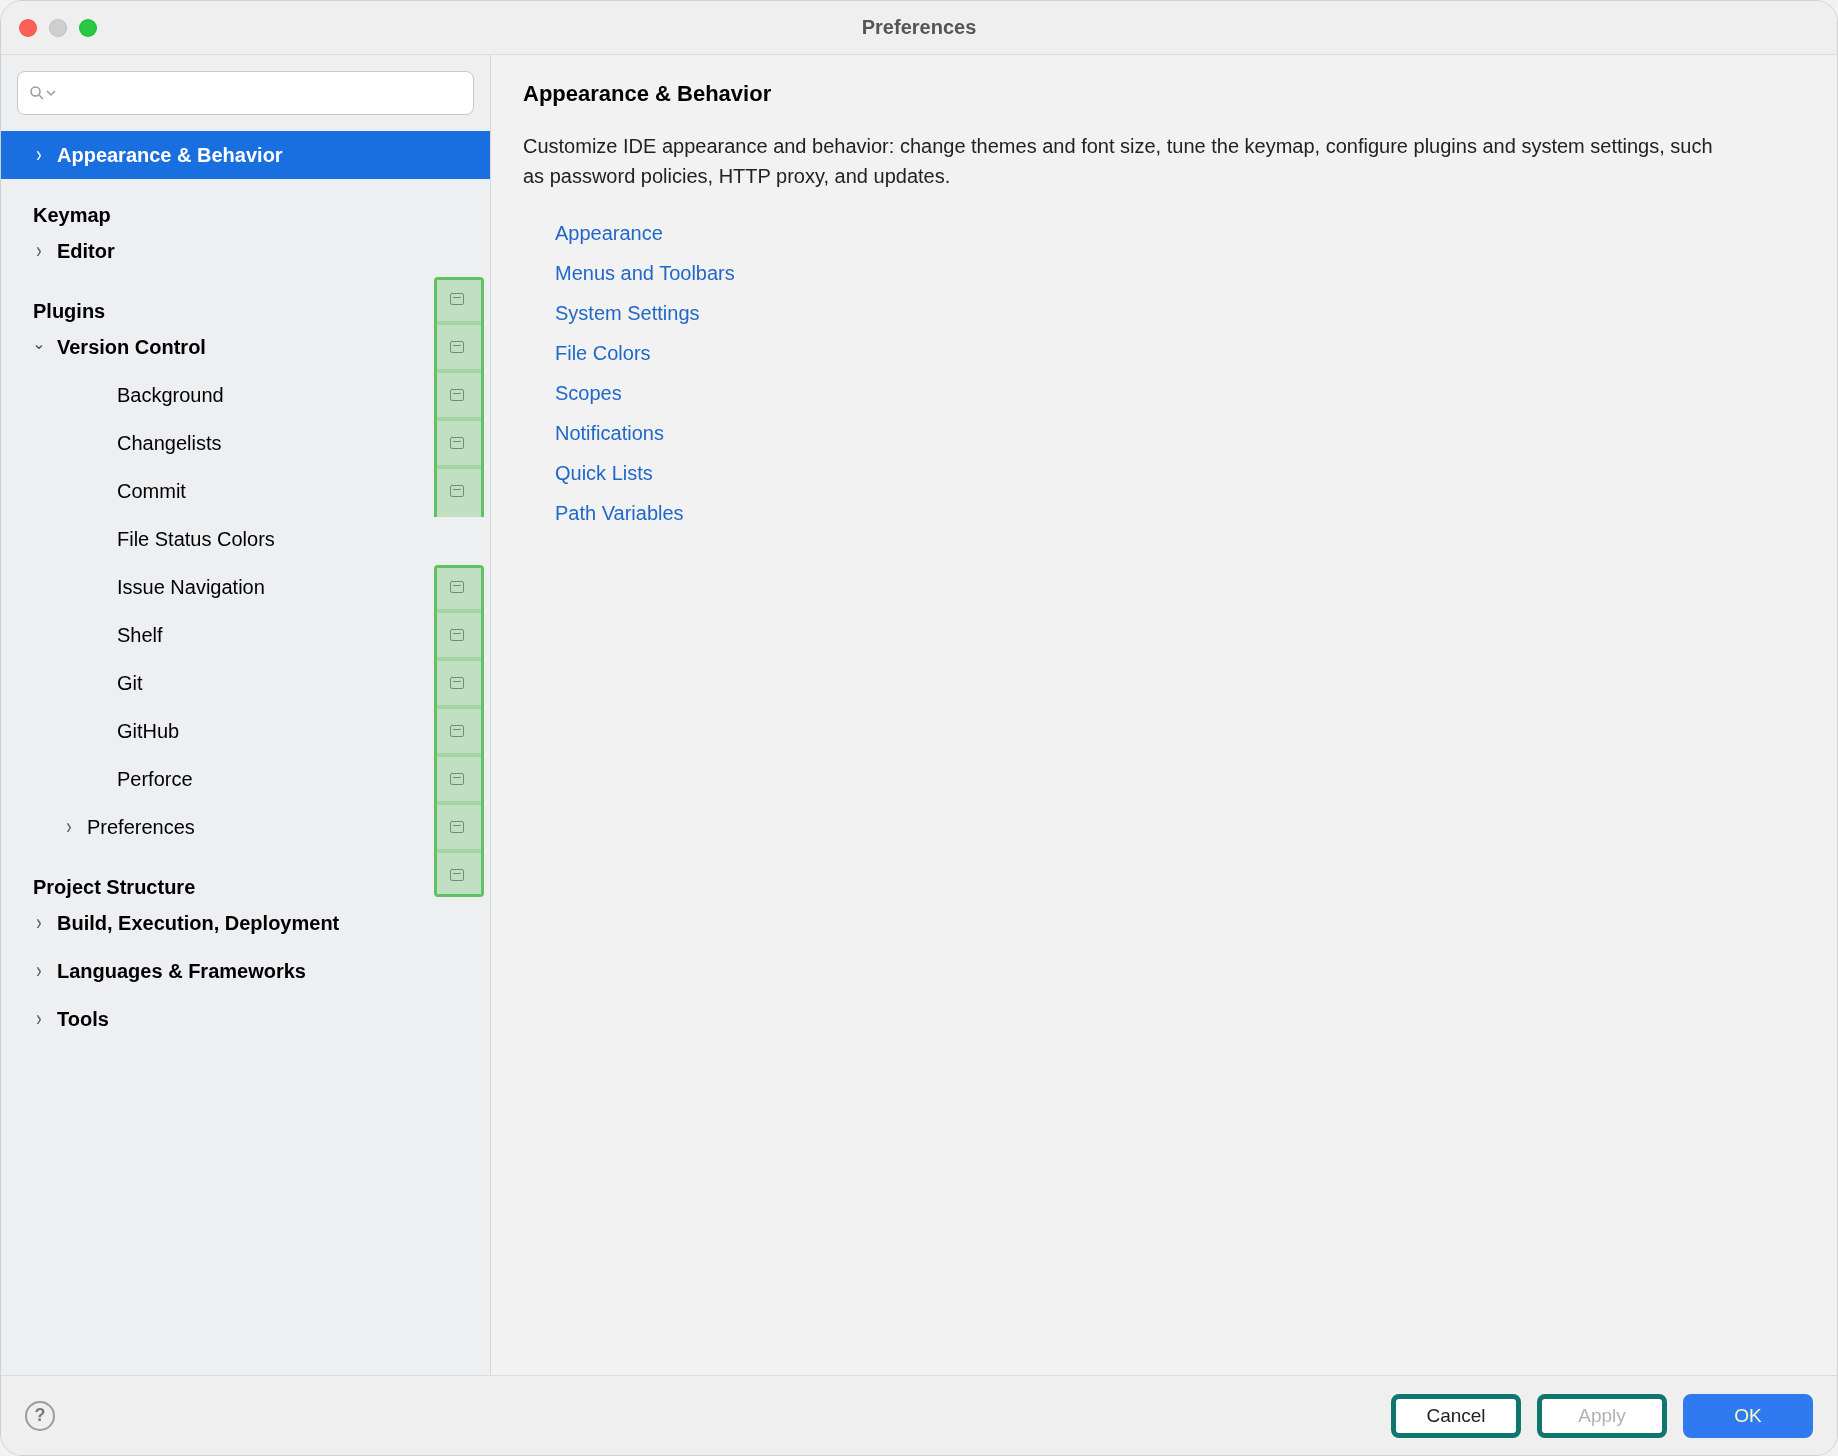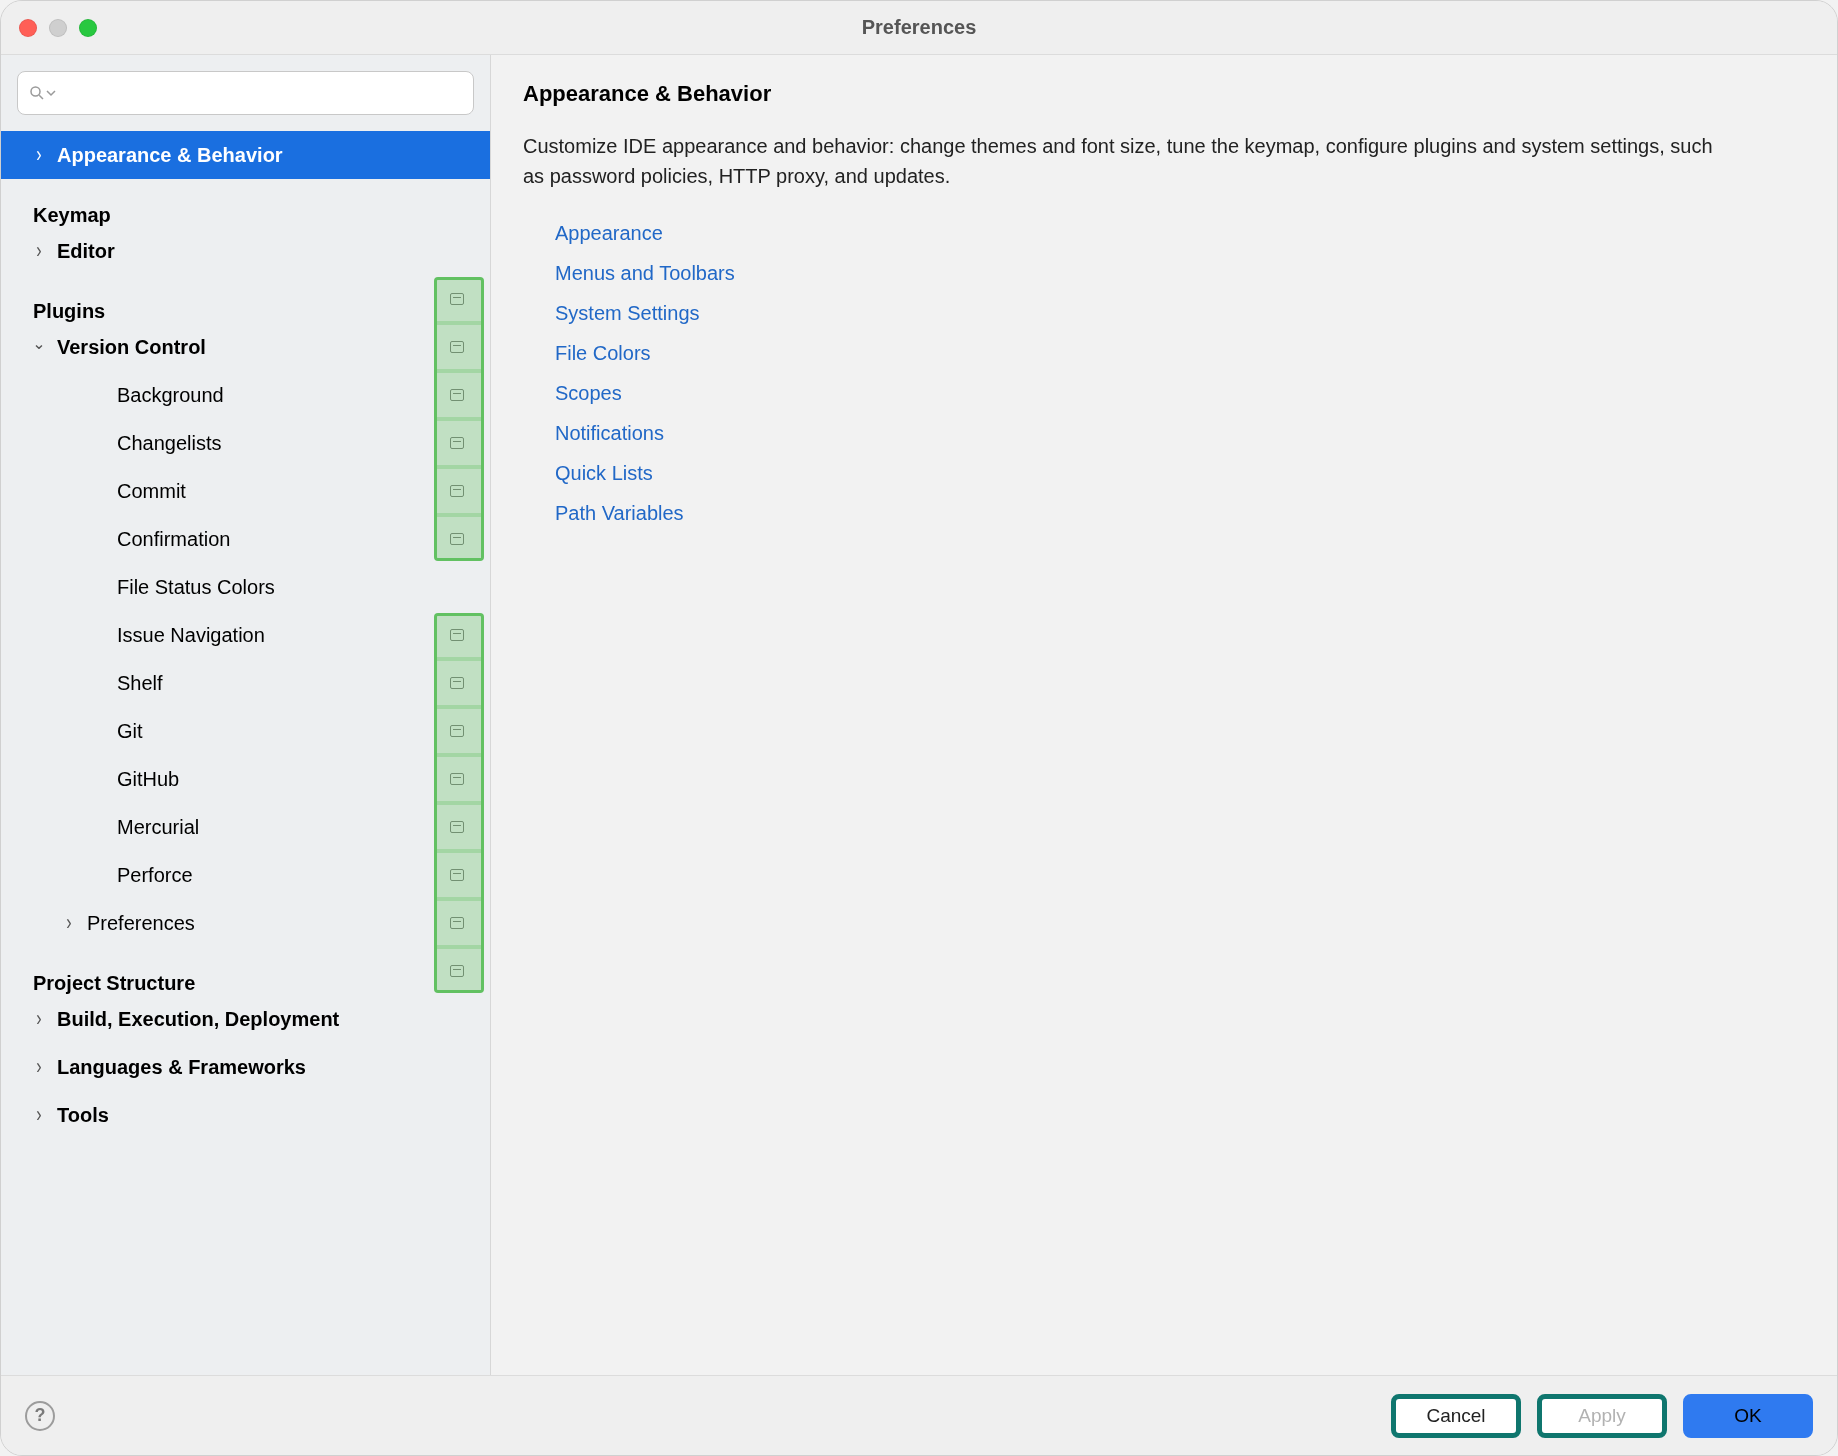--- a/index.html
+++ b/index.html
@@ -39,21 +39,21 @@
     .content { flex: 1; background: #f2f2f2; padding: 26px 32px; overflow: auto; }
     .content h1 { font-size: 22px; font-weight: 700; margin-bottom: 24px; }
     .content p.desc { font-size: 20px; color: #222; line-height: 1.5; margin-bottom: 22px; max-width: 1200px; }
     .links { padding-left: 32px; }
     .links a { display: block; color: #2168c7; font-size: 20px; text-decoration: none; line-height: 40px; }
     .footer { height: 80px; border-top: 1px solid #dcdcdc; background: #efefef; display: flex; align-items: center; padding: 0 24px; gap: 16px; }
     .help { width: 30px; height: 30px; border: 2px solid #9c9c9c; border-radius: 50%; display: flex; align-items: center; justify-content: center; color: #7a7a7a; font-size: 18px; font-weight: 600; }
     .spacer { flex: 1; }
     .btn { height: 44px; min-width: 130px; padding: 0 26px; border-radius: 8px; font-size: 19px; border: 5px solid #0f766e; background: #fff; color: #222; }
     .btn:disabled { color: #b2b2b2; }
-    .btn.primary { background: #2f7af0; color: #000000; border-color: #2f7af0; }
+    .btn.primary { background: #2f7af0; color: #fef9c3; border-color: #2f7af0; }
     .arrow-right::before { content: "›"; display: inline-block; transform: scaleY(1.4); }
     .arrow-down::before { content: "⌄"; display: inline-block; position: relative; top: -4px; }
   </style>
 </head>
 <body>
 
 <div class="window">
   <div class="titlebar">
     <div class="traffic">
       <div class="dot close"></div>
@@ -122,27 +122,20 @@
             <div class="badge-hl" style="border-top: none; border-bottom: none; border-radius: 0px; top: -2px; bottom: -2px;"></div>
           </div>
           <div class="row depth1   no-arrow">
             <span class="label">Commit</span>
             <div class="badge-col">
               <div class="proj-icon"></div>
             </div>
             <div class="badge-hl" style="border-top: none; border-bottom: none; border-radius: 0px; top: -2px; bottom: -2px;"></div>
           </div>
           <div class="row depth1   no-arrow">
-            <span class="label">Confirmation</span>
-            <div class="badge-col">
-              <div class="proj-icon"></div>
-            </div>
-            <div class="badge-hl" style="border-top: none; border-top-left-radius: 0px; border-top-right-radius: 0px; top: -2px;"></div>
-          </div>
-          <div class="row depth1   no-arrow">
             <span class="label">File Status Colors</span>
             <div class="badge-col"></div>
           </div>
           <div class="row depth1   no-arrow">
             <span class="label">Issue Navigation</span>
             <div class="badge-col">
               <div class="proj-icon"></div>
             </div>
             <div class="badge-hl" style="border-bottom: none; border-bottom-left-radius: 0px; border-bottom-right-radius: 0px; bottom: -2px;"></div>
           </div>
@@ -155,27 +148,20 @@
           </div>
           <div class="row depth1   no-arrow">
             <span class="label">Git</span>
             <div class="badge-col">
               <div class="proj-icon"></div>
             </div>
             <div class="badge-hl" style="border-top: none; border-bottom: none; border-radius: 0px; top: -2px; bottom: -2px;"></div>
           </div>
           <div class="row depth1   no-arrow">
             <span class="label">GitHub</span>
-            <div class="badge-col">
-              <div class="proj-icon"></div>
-            </div>
-            <div class="badge-hl" style="border-top: none; border-bottom: none; border-radius: 0px; top: -2px; bottom: -2px;"></div>
-          </div>
-          <div class="row depth1   no-arrow">
-            <span class="label">Mercurial</span>
             <div class="badge-col">
               <div class="proj-icon"></div>
             </div>
             <div class="badge-hl" style="border-top: none; border-bottom: none; border-radius: 0px; top: -2px; bottom: -2px;"></div>
           </div>
           <div class="row depth1   no-arrow">
             <span class="label">Perforce</span>
             <div class="badge-col">
               <div class="proj-icon"></div>
             </div>

